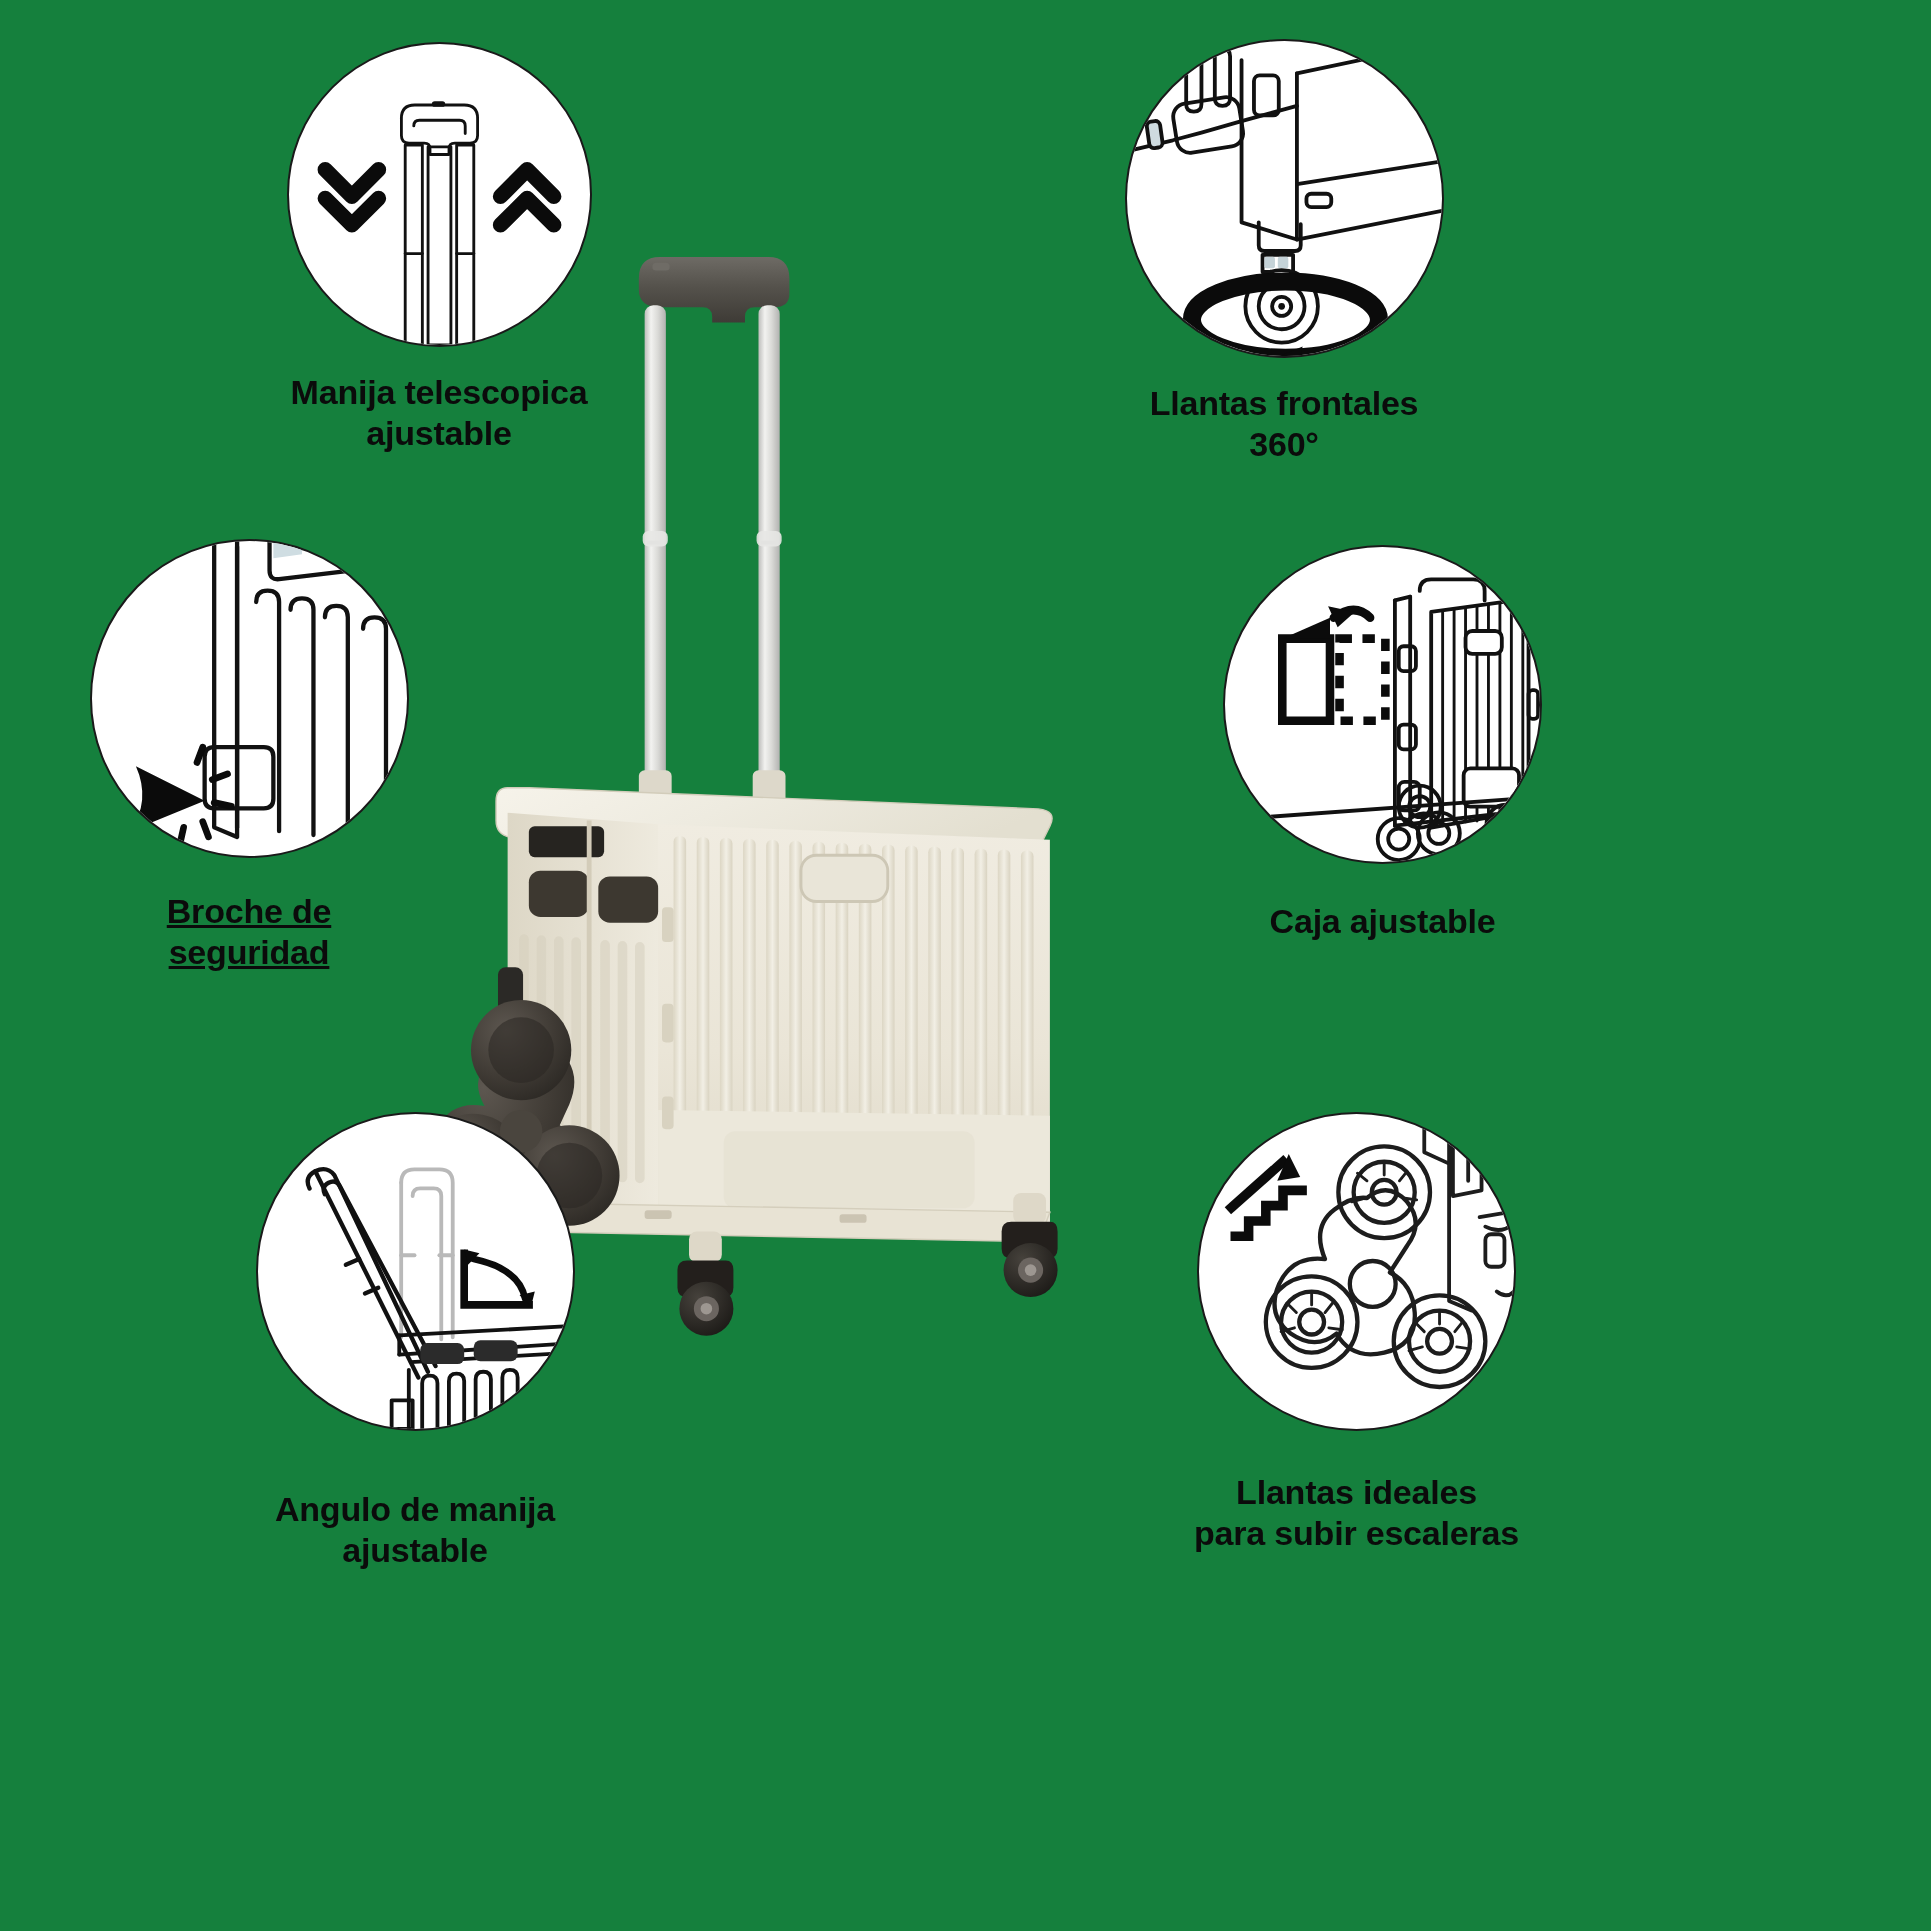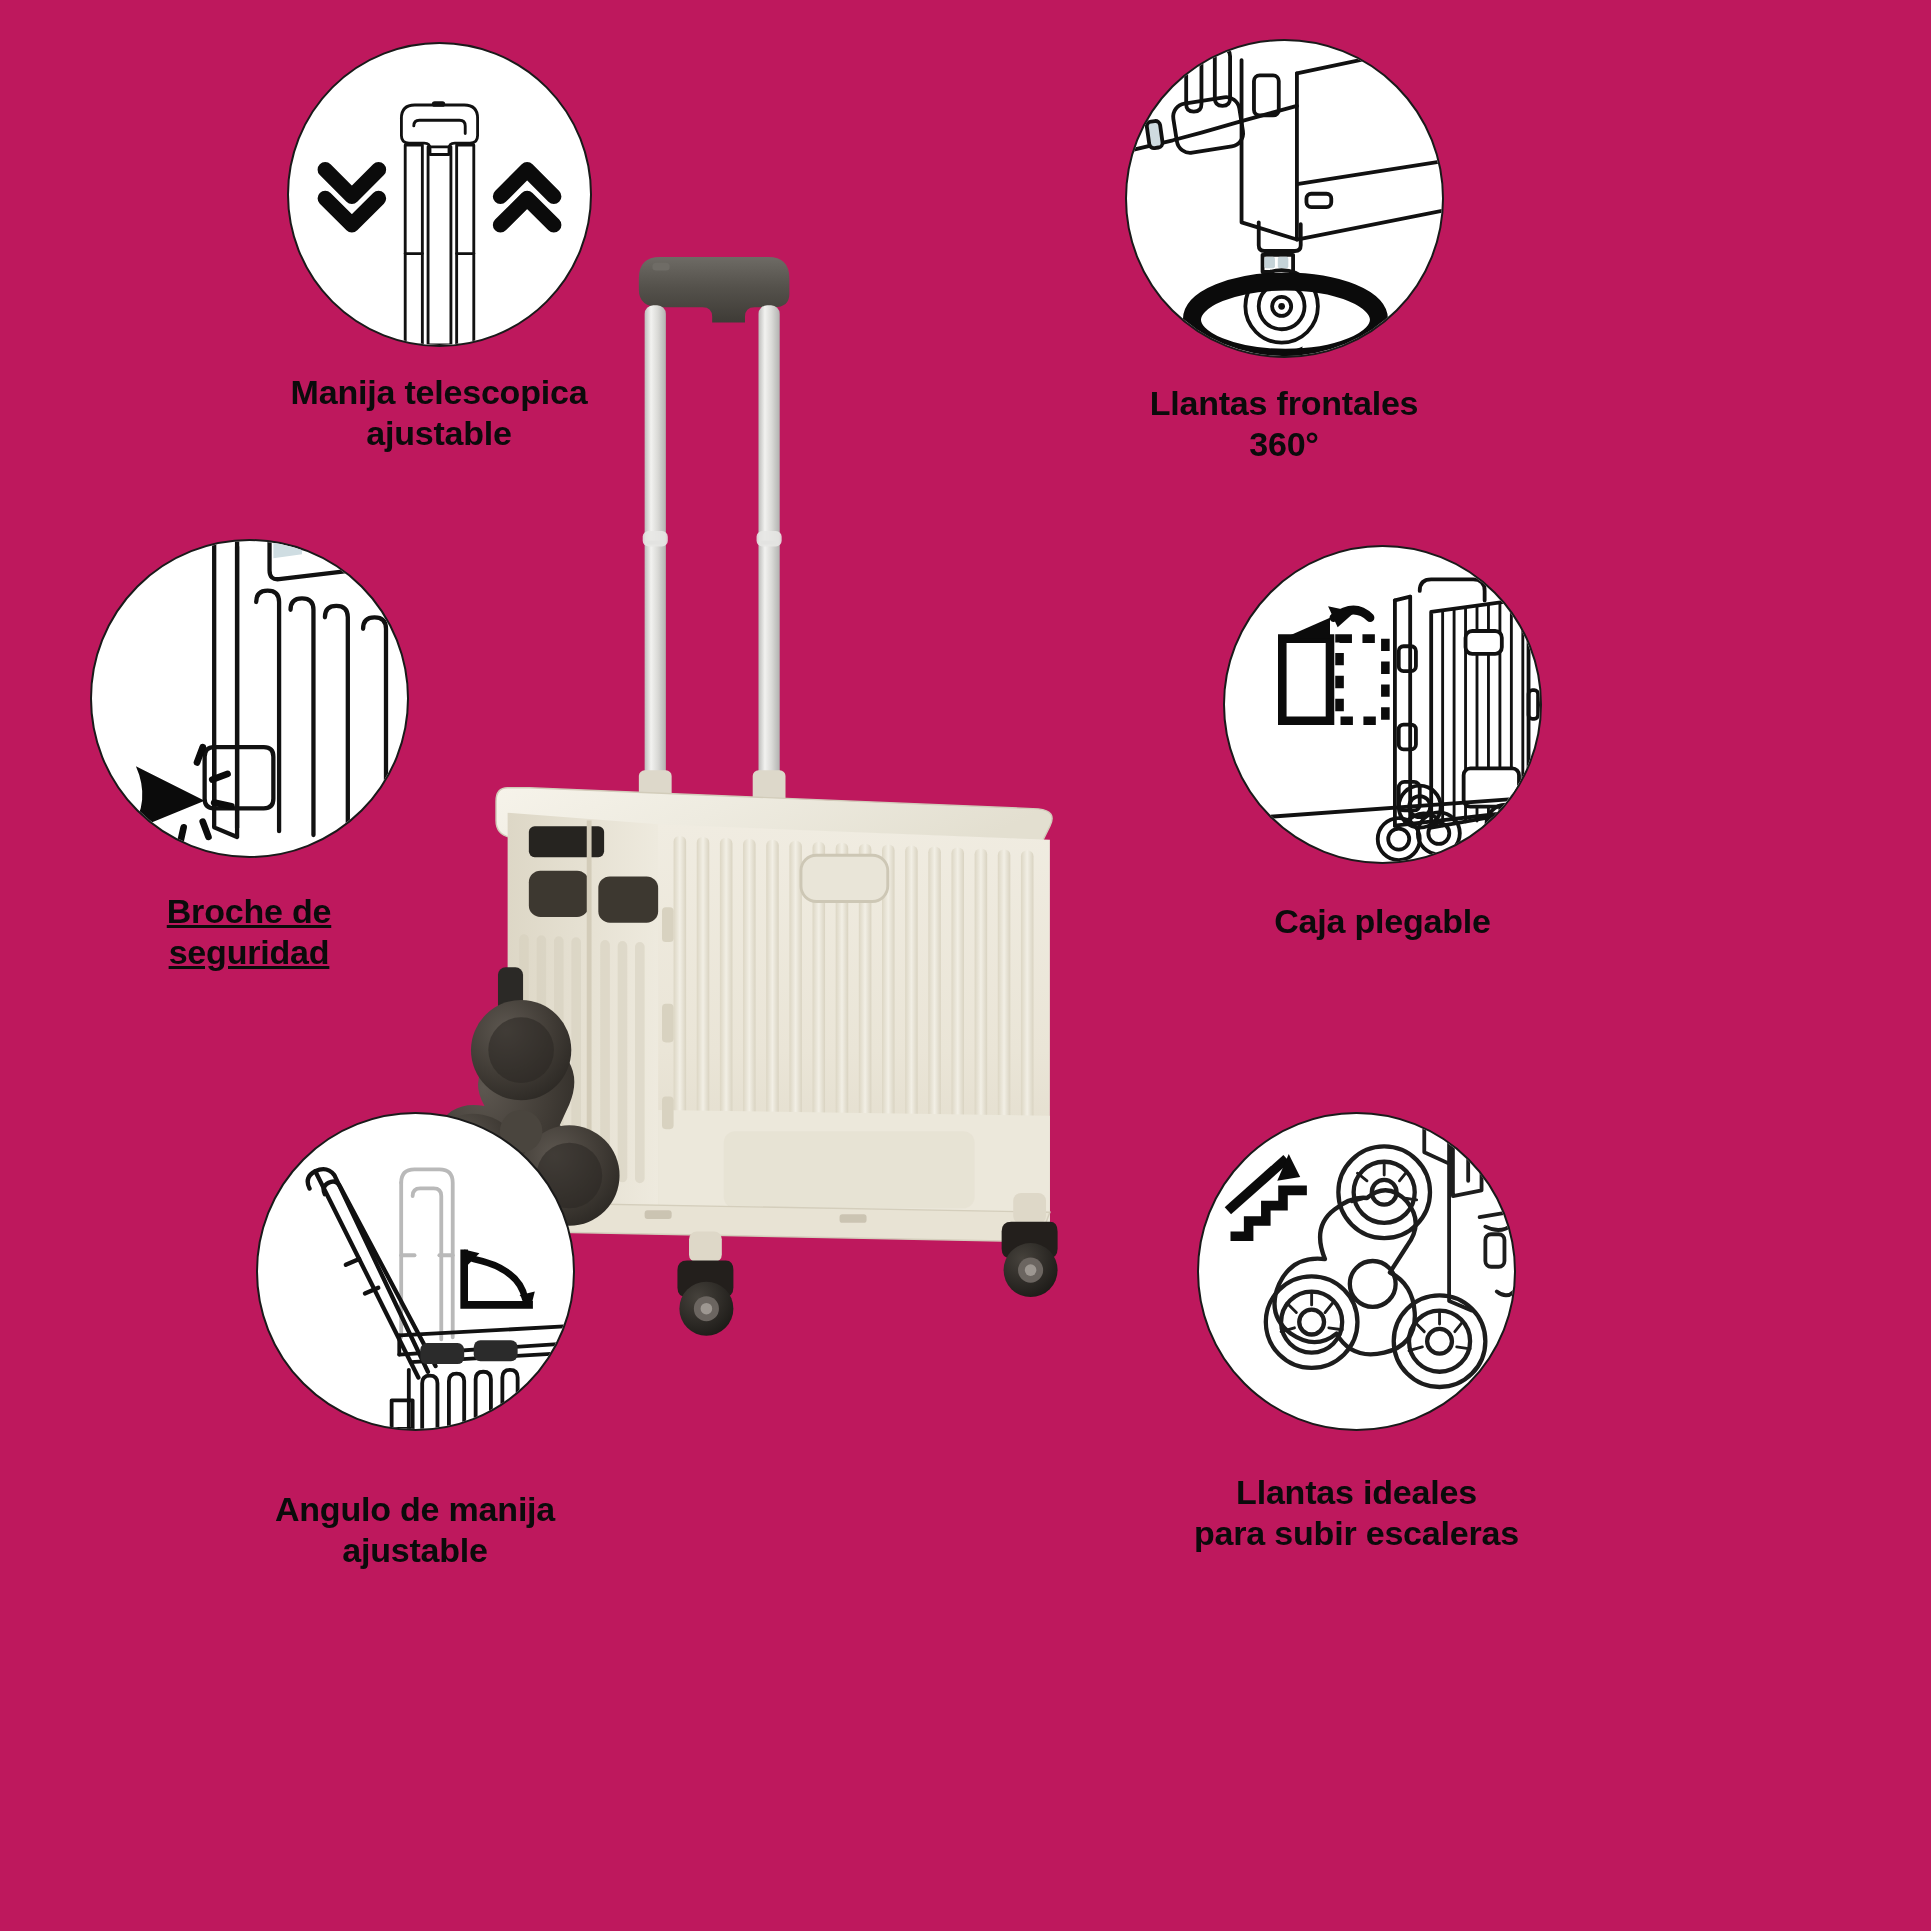--- a/index.html
+++ b/index.html
@@ -12,21 +12,21 @@
     height: 1931px;
     position: relative;
     overflow: hidden;
     font-family: "Liberation Sans", sans-serif;
     -webkit-font-smoothing: antialiased;
   }
 
   .stage {
     position: absolute;
     inset: 0;
-    background: #be185d;
+    background: #15803d;
   }
 
   
   .feature {
     position: absolute;
     display: flex;
     flex-direction: column;
     align-items: center;
   }
   .feature-circle {
@@ -405,21 +405,21 @@
           <circle cx="204" cy="272" r="22"></circle>
           <circle cx="204" cy="272" r="11"></circle>
           <circle cx="294" cy="290" r="20"></circle>
           <circle cx="294" cy="290" r="10"></circle>
           <path d="M188 290 q16 -18 34 -6"></path>
         </g>
 
         <line x1="0" y1="286" x2="330" y2="262" stroke="#111" stroke-width="4"></line>
       </svg>
     </div>
-    <div class="feature-label">Caja plegable</div>
+    <div class="feature-label">Caja ajustable</div>
   </div>
 
   <div class="feature f-angle">
     <div class="feature-circle">
       <svg viewBox="0 0 330 330" xmlns="http://www.w3.org/2000/svg">
 
         <g fill="none" stroke="#b9b9b9" stroke-width="4" stroke-linecap="round" stroke-linejoin="round">
           <path d="M150 72 q0-14 14-14 h26 q14 0 14 14 v162"></path>
           <path d="M150 72 v162"></path>
           <path d="M162 86 q0-8 8-8 h14 q8 0 8 8 v150"></path>

